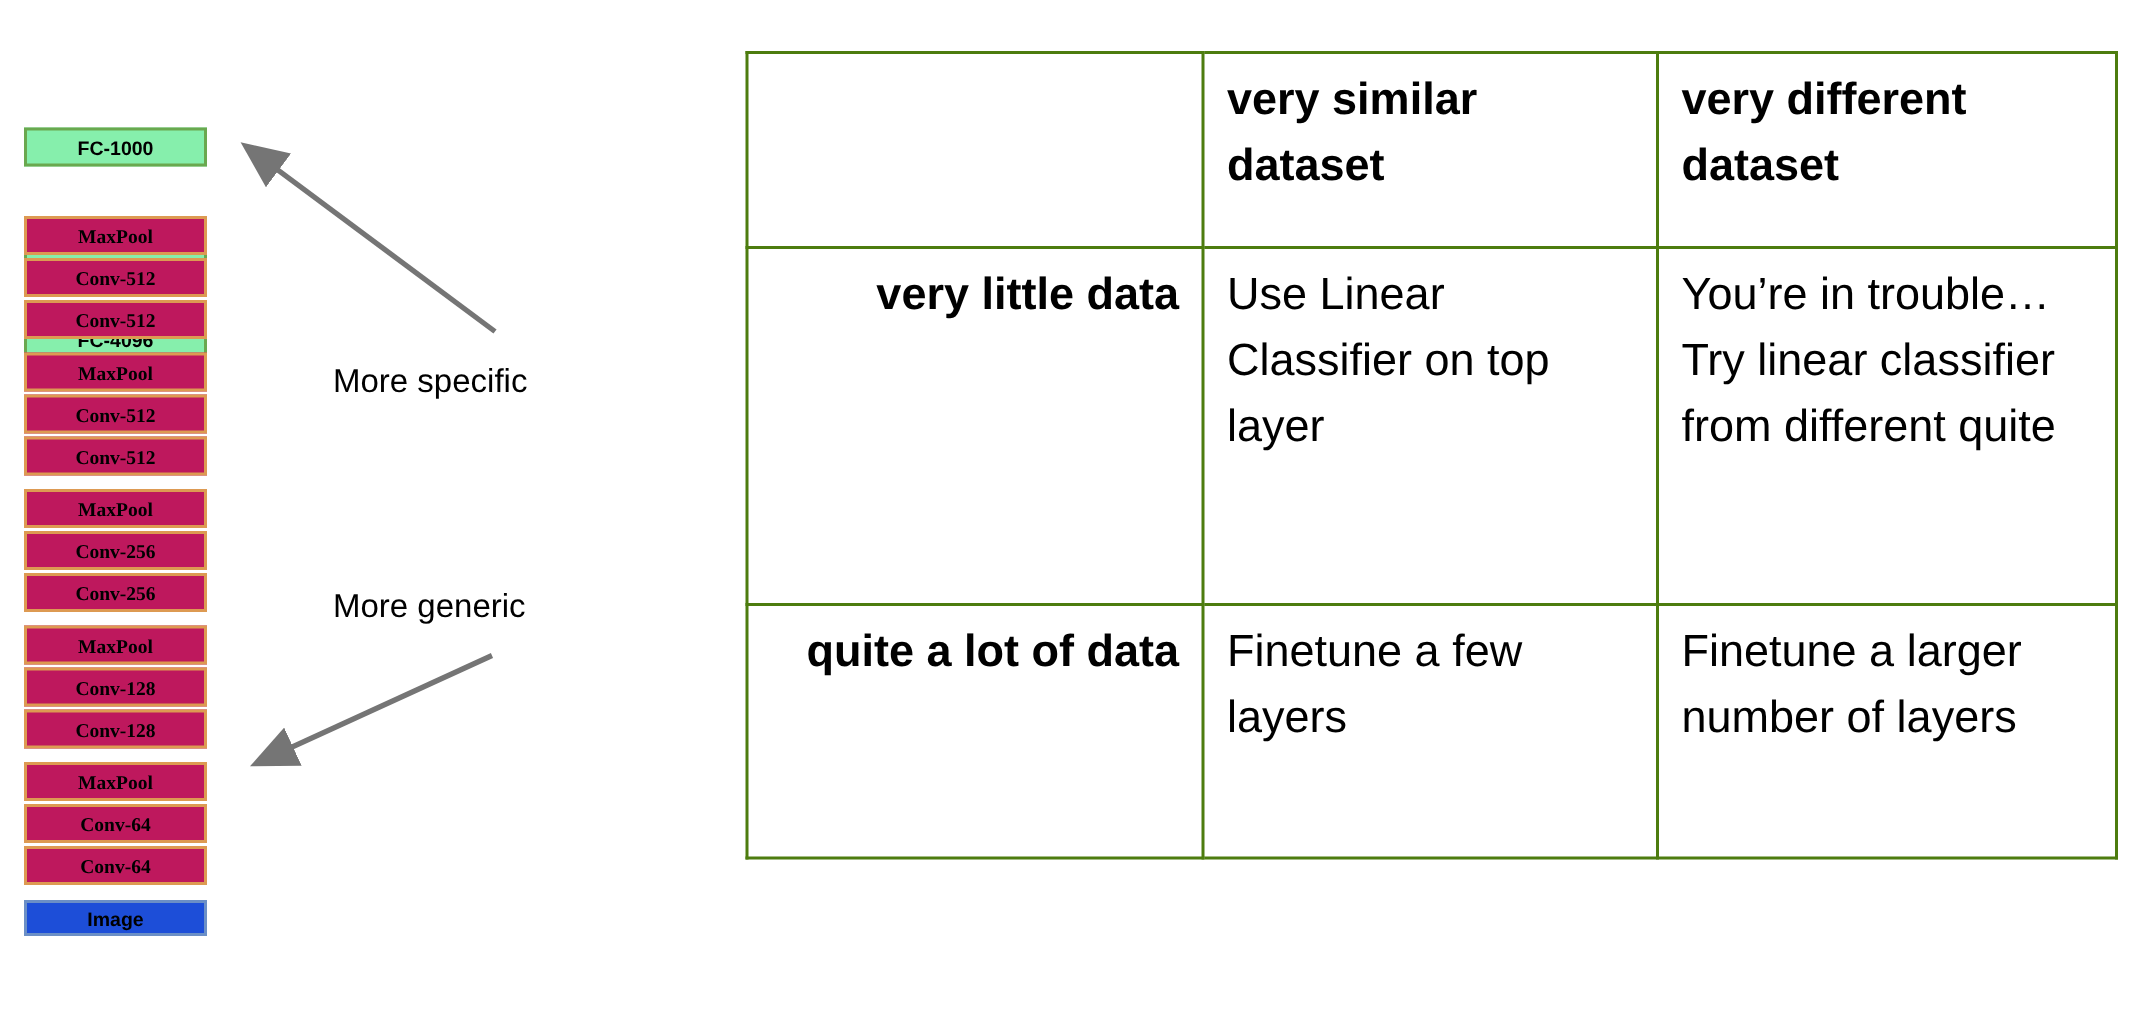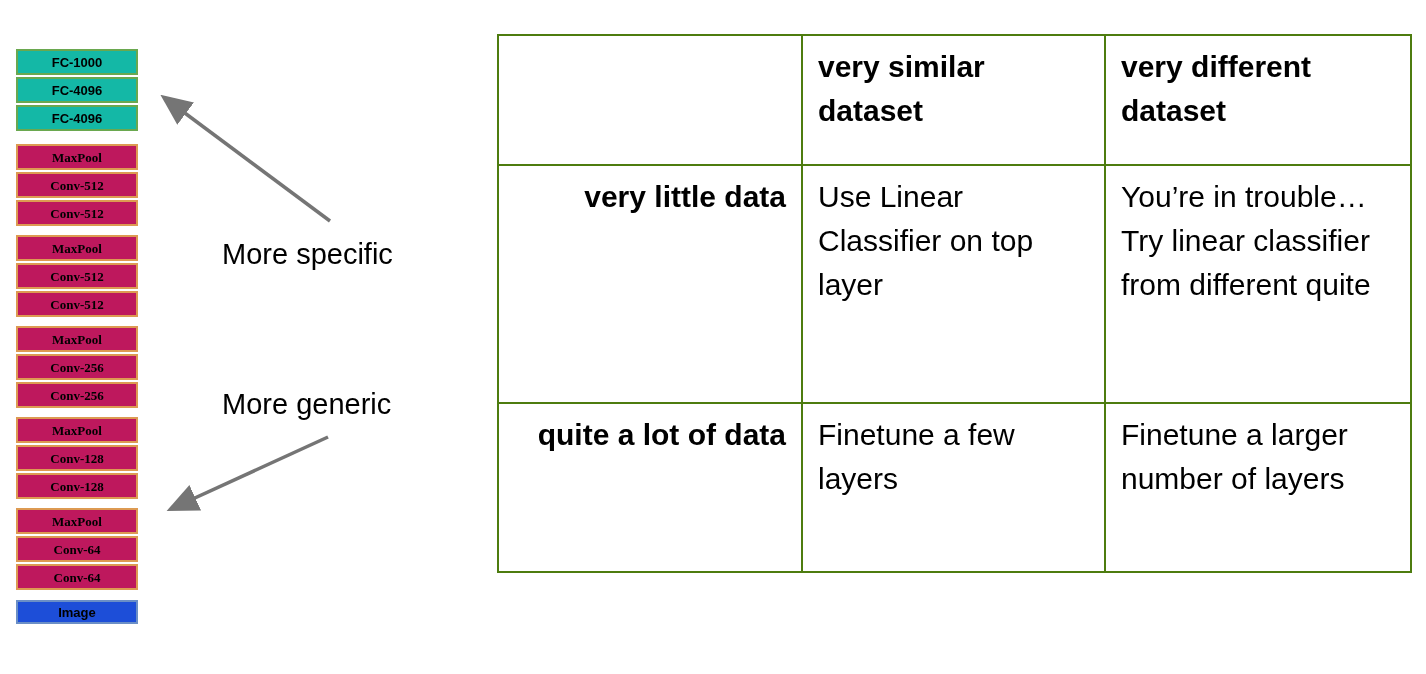--- a/index.html
+++ b/index.html
@@ -8,36 +8,36 @@
     font-family:"Liberation Sans",sans-serif;color:#000;
   }
 
   
   .grp{position:absolute;left:16px;width:122px;display:flex;flex-direction:column;gap:2px;}
   .layer-box{
     box-sizing:border-box;height:26px;border:2px solid;display:flex;
     align-items:center;justify-content:center;
     font-size:13px;font-weight:bold;line-height:1;
   }
-  .layer-green{background:#14b8a6;border-color:#6aa84f;}
+  .layer-green{background:#86efac;border-color:#6aa84f;margin-top:36px;}
   .layer-orange{background:#be185d;border-color:#dd9a52;font-family:Liberation Serif, serif;}
   .layer-blue{background:#1d4ed8;border-color:#6b8fc6;}
   .grp-fc{top:49px;}
   .grp-c5a{top:144px;}
   .grp-c5b{top:235px;}
   .grp-c2{top:326px;}
   .grp-c1{top:417px;}
   .grp-c0{top:508px;}
   .grp-img{top:600px;}
   .grp-img .layer-box{height:24px;}
 
   
   #arrow-layer{position:absolute;left:0;top:0;width:1426px;height:674px;pointer-events:none;}
   .stack-label{
-    position:absolute;font-size:29px;line-height:36px;color:#000;white-space:nowrap;
+    position:absolute;font-size:22px;line-height:36px;color:#000;white-space:nowrap;
   }
   #lbl-specific{left:222px;top:236px;}
   #lbl-generic{left:222px;top:386px;}
 
   
   #decision-table{
     position:absolute;left:497px;top:34px;
     border-collapse:collapse;table-layout:fixed;
   }
   #decision-table td{

